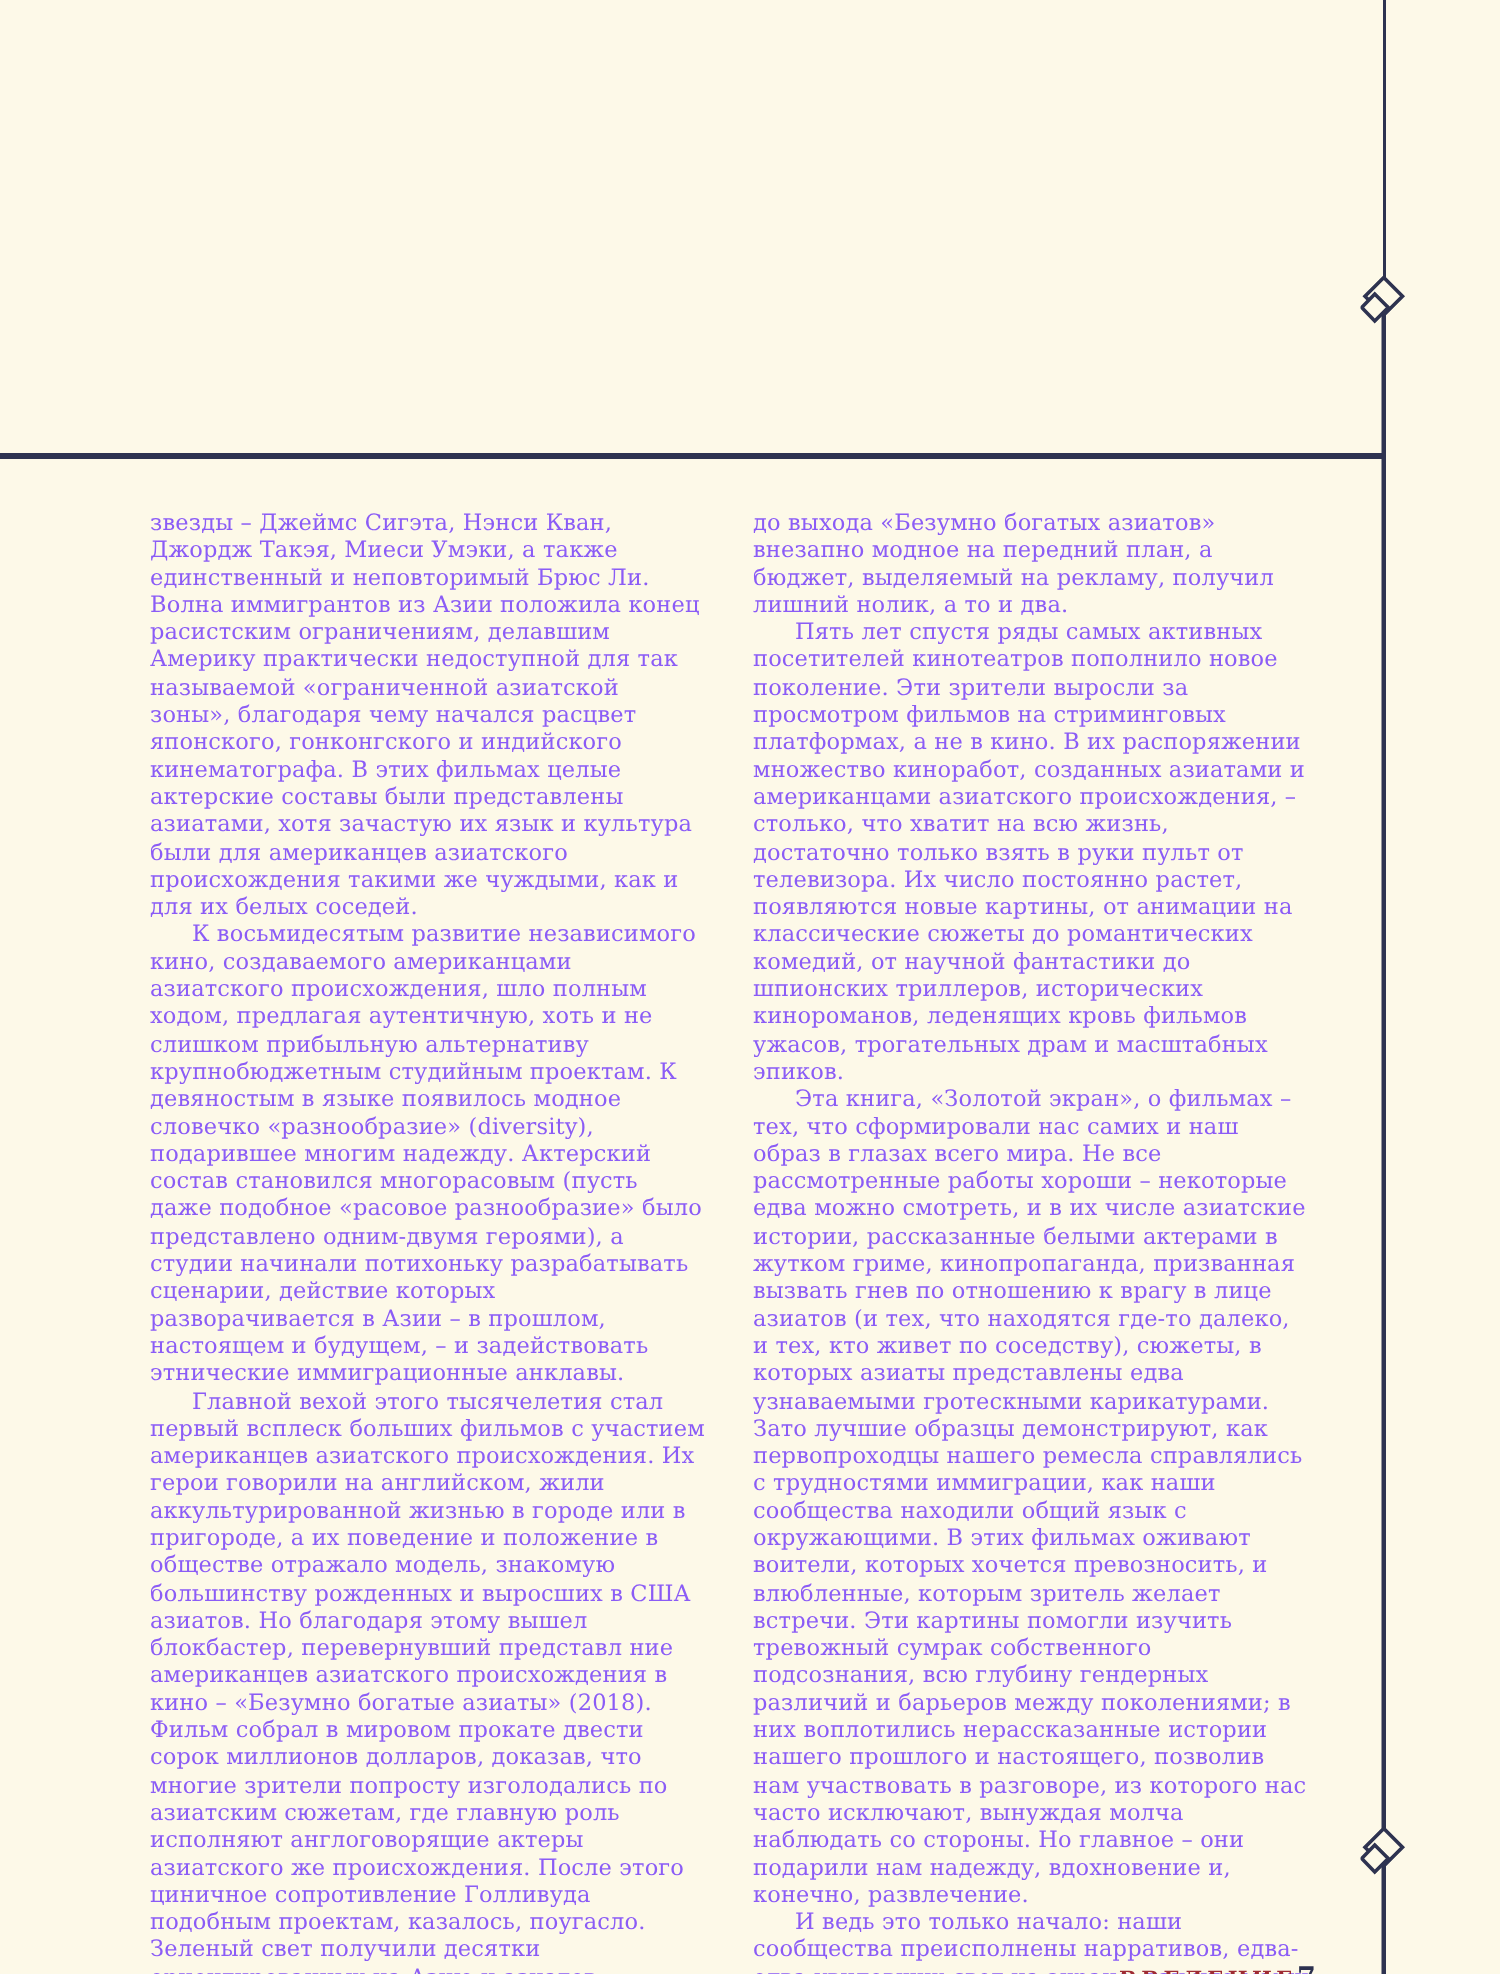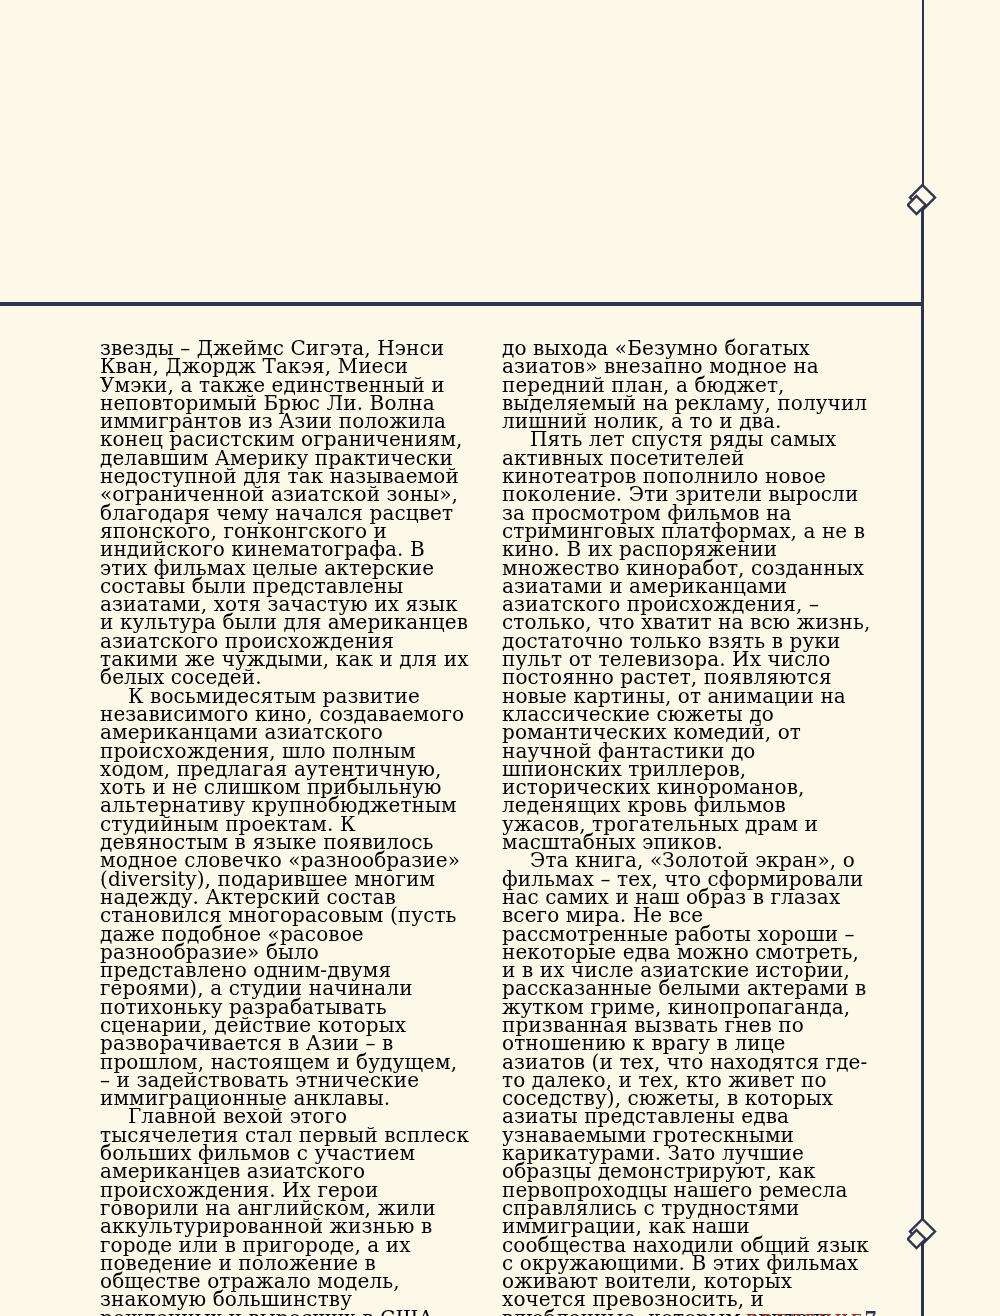--- a/index.html
+++ b/index.html
@@ -29,23 +29,23 @@
 
   
   .columns {
     position: absolute; left: 100px; top: 339px;
     width: 773px;
     display: flex; gap: 31px;
   }
   .column { width: 371px; }
   .column p {
     margin: 0;
-    font-size: 20px;
+    font-size: 15px;
     line-height: 18.3px;
-    color: #000000;
+    color: #8b5cf6;
     text-align: left;
     text-indent: 28px;
     letter-spacing: 0.1px;
   }
   .column p.no-indent { text-indent: 0; }
 
   
   .footer {
     position: absolute;
     left: 746px; top: 1308px; width: 128px;

